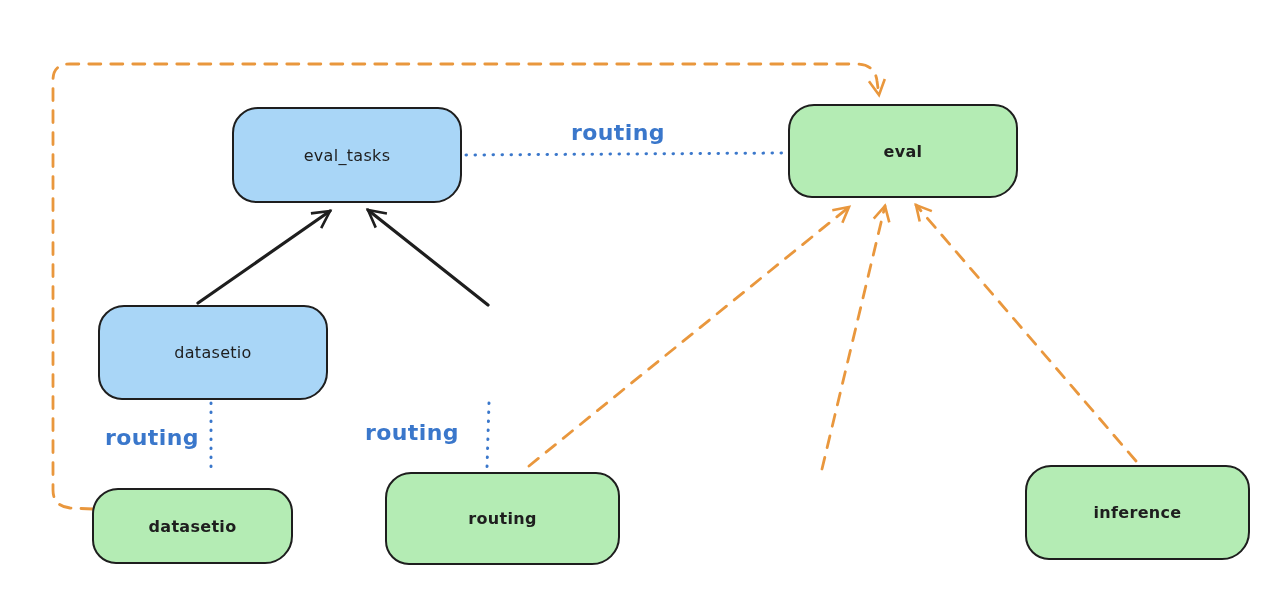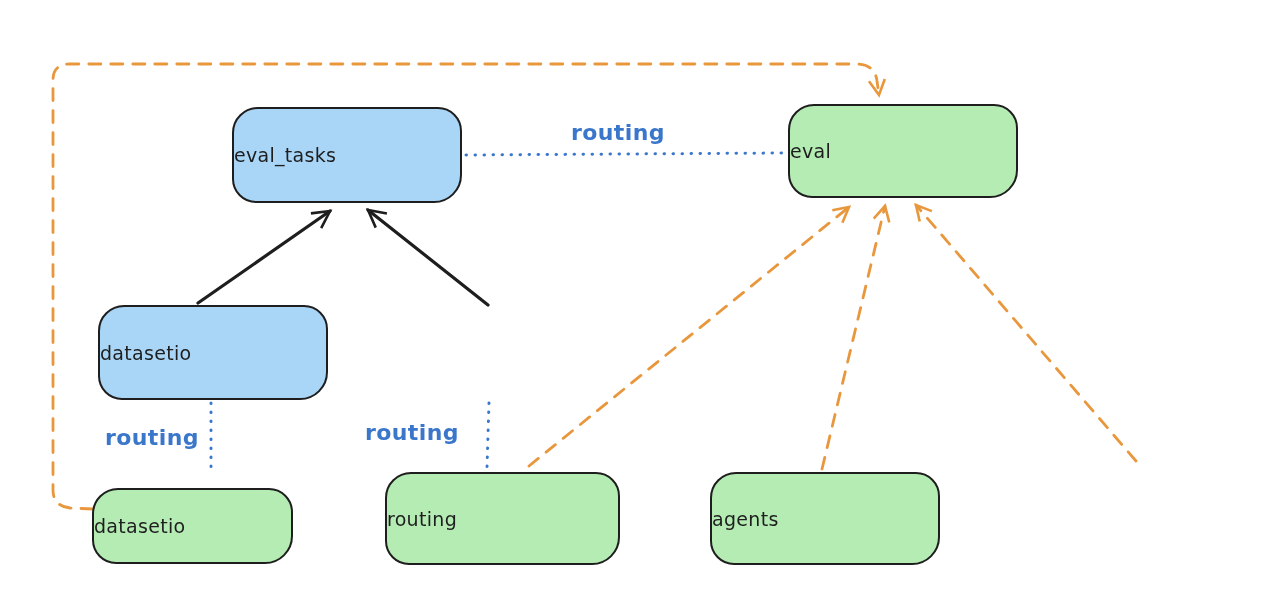--- a/index.html
+++ b/index.html
@@ -33,27 +33,28 @@
   .edge.dotted-blue{stroke:var(--routing-blue);stroke-width:3;stroke-dasharray:0.5 8.5;}
   .edge.dashed-orange{stroke:var(--orange);stroke-width:2.8;stroke-dasharray:12 10;}
   .marker-black{stroke:var(--stroke);stroke-width:2.6;fill:none;}
   .marker-orange{stroke:var(--orange);stroke-width:2.6;fill:none;}
   .node{
     position:absolute;
     box-sizing:border-box;
     border:2.5px solid var(--stroke);
     display:flex;
     align-items:center;
+    justify-content:center;
     color:var(--stroke);
-    font-size:19px;
+    font-size:16px;
     letter-spacing:0.3px;
     border-radius:26px 24px 28px 24px;
   }
   .node.blue{background:var(--blue-fill);}
-  .node.green{background:var(--green-fill);}
+  .node.green{background:var(--green-fill);font-weight:bold;}
   .edge-label{
     position:absolute;
     transform:translate(-50%,-50%);
     color:var(--routing-blue);
     font-size:22px;
     font-weight:600;
     letter-spacing:0.4px;
     white-space:nowrap;
   }
 </style>
@@ -99,22 +100,22 @@
 
 
   <div class="node green" style="left:92px;top:488px;width:201px;height:76px">
     <span>datasetio</span>
   </div>
 
   <div class="node green" style="left:385px;top:472px;width:235px;height:93px">
     <span>routing</span>
   </div>
 
-  <div class="node green" style="left:710px;top:472px;width:230px;height:93px">
-    <span>agents</span>
+
+  <div class="node green" style="left:1025px;top:465px;width:225px;height:95px">
+    <span>inference</span>
   </div>
-
 
   <div class="edge-label" style="left:618px;top:132px">routing</div>
   <div class="edge-label" style="left:152px;top:437px">routing</div>
   <div class="edge-label" style="left:412px;top:432px">routing</div>
 
 </div>
 
 </body></html>

